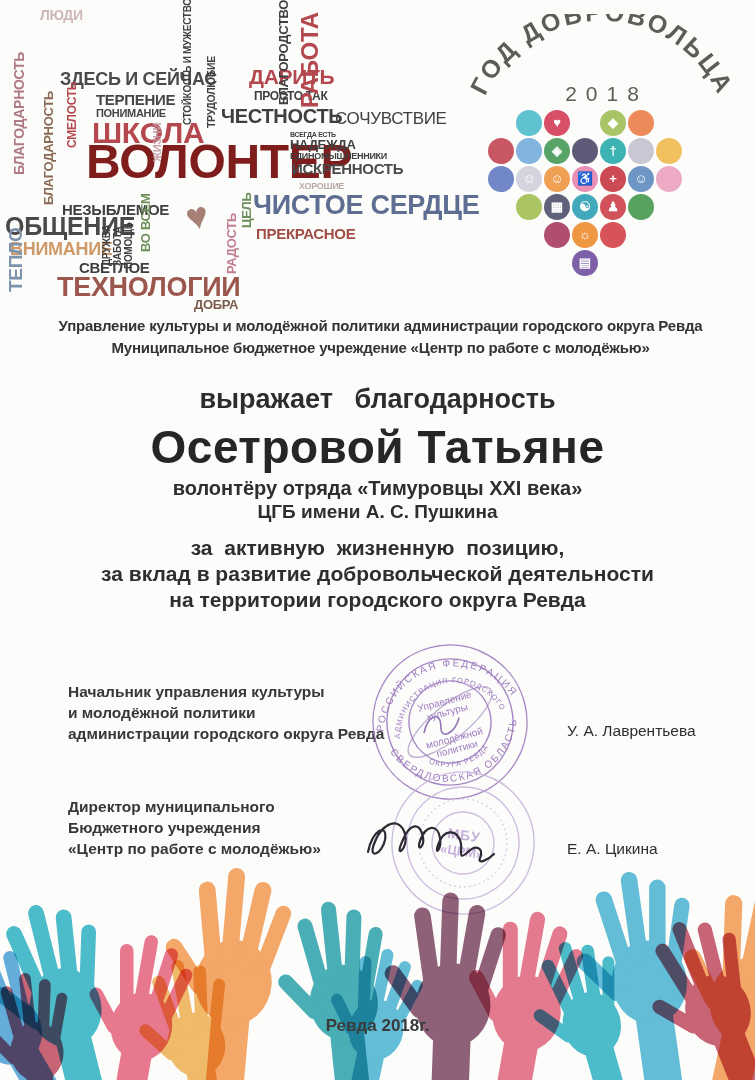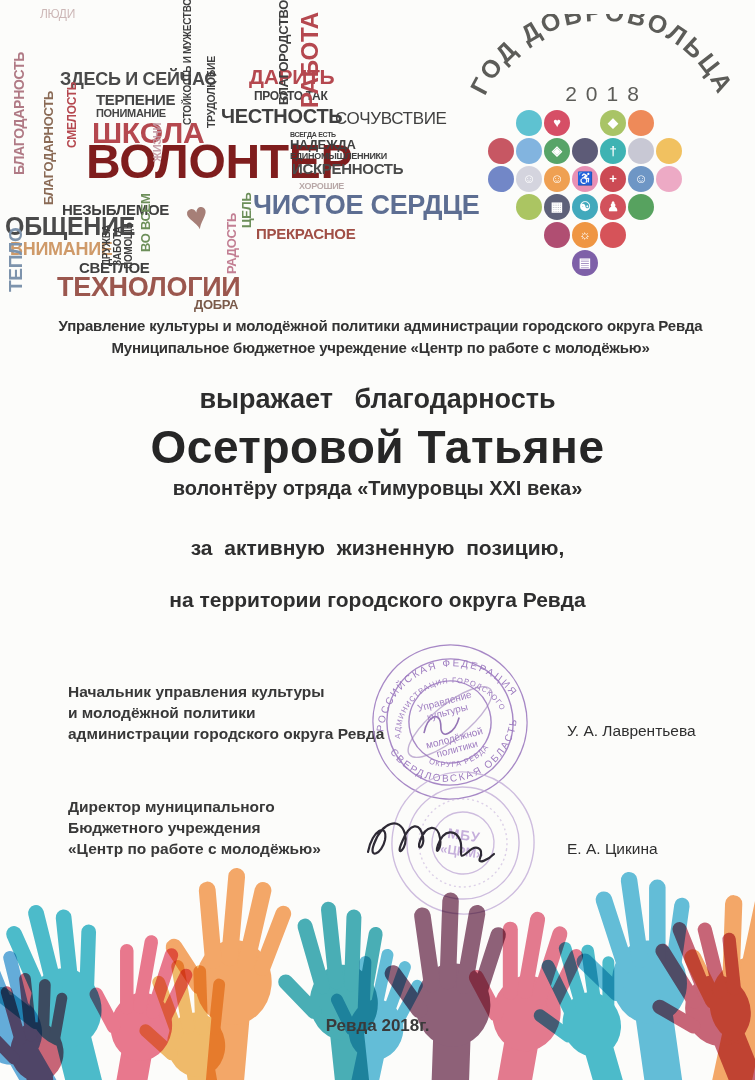--- a/index.html
+++ b/index.html
@@ -41,21 +41,21 @@
   #footer{position:absolute;left:0;right:0;bottom:44px;text-align:center;font-size:17px;
       font-weight:700;color:#3a3a3a;z-index:5;}
   svg text{font-family:"Liberation Sans",sans-serif;}
 </style>
 </head>
 <body>
 
 <div id="page">
 
   <div id="word-cloud">
-      <span class="cw" style="left: 40px; top: 8px; font-size: 12px; color: rgb(184, 154, 154); font-weight: 400; opacity: 0.7;">ЛЮДИ</span>
+      <span class="cw" style="left: 40px; top: 8px; font-size: 14px; color: rgb(184, 154, 154); font-weight: 700; opacity: 0.7;">ЛЮДИ</span>
       <span class="cw" style="left: 60px; top: 70px; font-size: 18px; color: rgb(74, 74, 74); font-weight: 700; opacity: 1;">ЗДЕСЬ И СЕЙЧАС</span>
       <span class="cw" style="left: 96px; top: 92px; font-size: 15px; color: rgb(69, 69, 69); font-weight: 700; opacity: 1;">ТЕРПЕНИЕ</span>
       <span class="cw" style="left: 96px; top: 108px; font-size: 11px; color: rgb(69, 69, 69); font-weight: 700; opacity: 1;">ПОНИМАНИЕ</span>
       <span class="cw" style="left: 92px; top: 118px; font-size: 30px; color: rgb(181, 72, 79); font-weight: 700; opacity: 1;">ШКОЛА</span>
       <span class="cw" style="left: 86px; top: 138px; font-size: 48px; color: #7f1d1d; font-weight: 700; opacity: 1;">ВОЛОНТЕР</span>
       <span class="cw" style="left: 62px; top: 202px; font-size: 15px; color: rgb(63, 63, 63); font-weight: 700; opacity: 1;">НЕЗЫБЛЕМОЕ</span>
       <span class="cw" style="left: 5px; top: 214px; font-size: 25px; color: rgb(74, 74, 74); font-weight: 700; opacity: 1;">ОБЩЕНИЕ</span>
       <span class="cw" style="left: 10px; top: 240px; font-size: 18px; color: rgb(207, 154, 105); font-weight: 700; opacity: 1;">ВНИМАНИЕ</span>
       <span class="cw" style="left: 79px; top: 260px; font-size: 15px; color: rgb(63, 63, 63); font-weight: 700; opacity: 1;">СВЕТЛОЕ</span>
       <span class="cw" style="left: 57px; top: 274px; font-size: 27px; color: rgb(155, 87, 78); font-weight: 700; opacity: 1;">ТЕХНОЛОГИИ</span>
@@ -130,21 +130,23 @@
         <span class="hc" style="left: 84px; top: 140px; background: rgb(126, 96, 168);">▤</span>
       </div>
   </div>
 
   <div class="center-line org" style="top:317px;">Управление культуры и молодёжной политики администрации городского округа Ревда</div>
   <div class="center-line org" style="top:339px;">Муниципальное бюджетное учреждение «Центр по работе с молодёжью»</div>
 
   <div class="center-line" id="intro">выражает благодарность</div>
   <div class="center-line" id="award-name">Осетровой Татьяне</div>
   <div class="center-line" id="sub1">волонтёру отряда  «Тимуровцы XXI века»</div>
+  <div class="center-line" id="sub2">ЦГБ имени А. С. Пушкина</div>
   <div class="center-line" id="r1">за активную жизненную позицию,</div>
+  <div class="center-line" id="r2">за вклад в развитие добровольческой деятельности</div>
   <div class="center-line" id="r3">на территории городского округа Ревда</div>
 
   <div class="sig-title" style="top:681px;">
     <div>Начальник управления культуры</div>
     <div>и молодёжной политики</div>
     <div>администрации городского округа Ревда</div>
   </div>
   <div class="sig-name" style="top:722px;">У. А. Лаврентьева</div>
 
   <svg id="stamp1" width="160" height="160">

